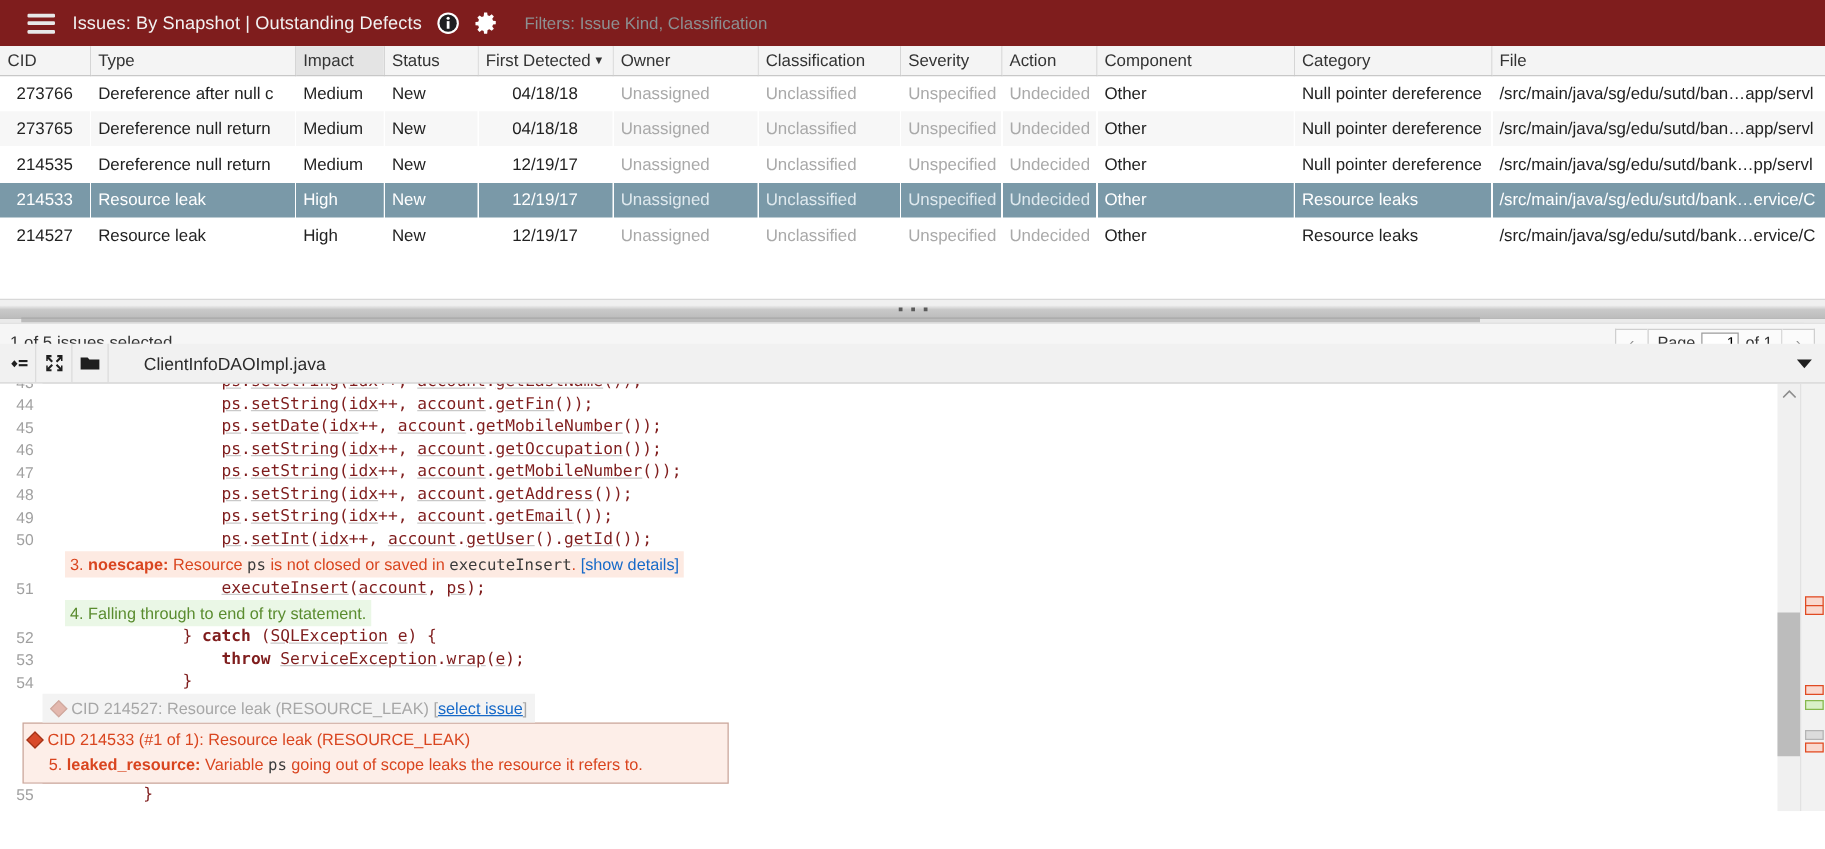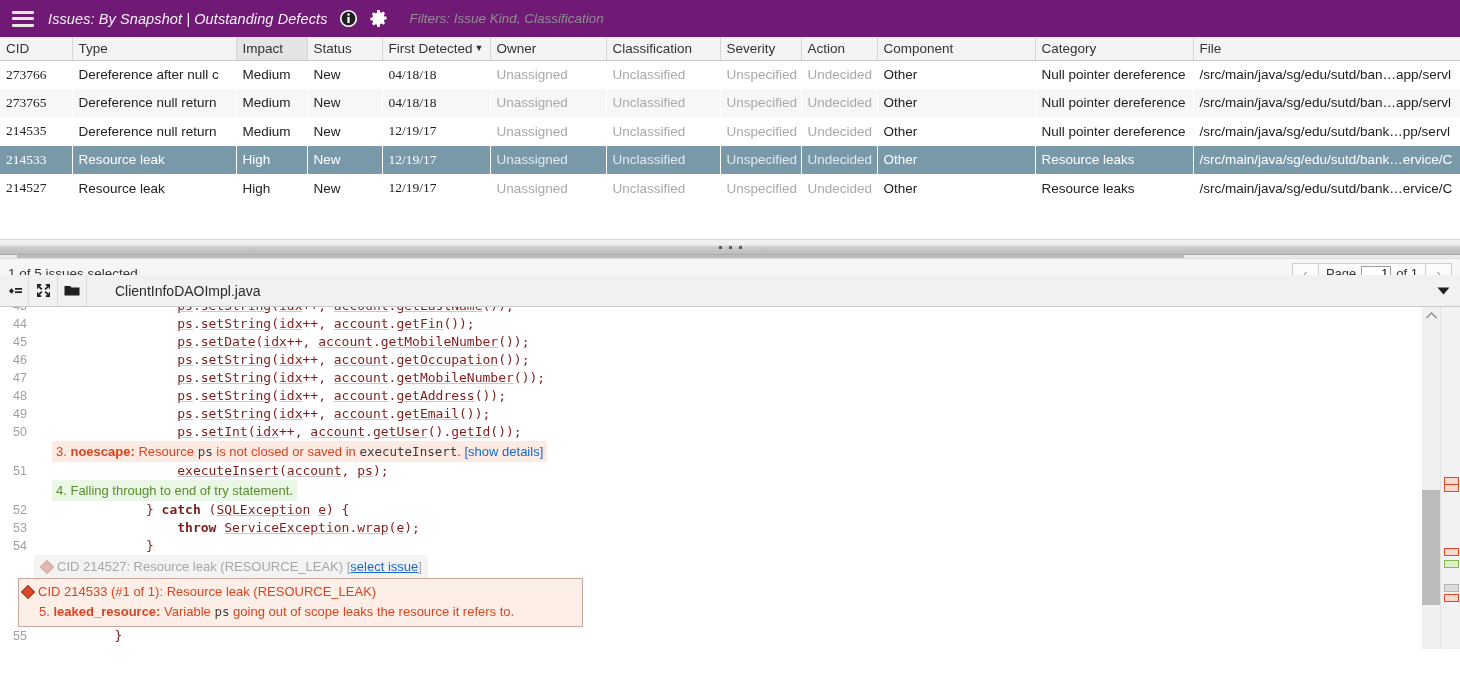--- a/index.html
+++ b/index.html
@@ -9,27 +9,26 @@
     overflow: hidden;
     background: #fff;
     font-family: "Liberation Sans", sans-serif;
     font-size: 13px;
     color: #222;
   }
 
   
   #app-header {
     height: 37px;
-    background: #701a75;
+    background: #7f1d1d;
     display: flex;
     align-items: center;
-    padding: 0 10px;
+    padding: 0 20px;
     color: #fff;
     position: relative;
-    font-style: italic;
   }
   #hamburger { width: 26px; height: 20px; display: flex; flex-direction: column;
     justify-content: space-between; padding: 2px 2px; cursor: pointer; margin-right: 12px; }
   #hamburger span { display: block; height: 3px; background: #e8e8e8; border-radius: 1px; }
   #header-title { font-size: 14.5px; color: #f2f2f2; white-space: nowrap; letter-spacing: .1px; }
   .hdr-icon { margin-left: 11px; display: inline-flex; align-items: center; cursor: pointer; }
   #filters-text { margin-left: 22px; color: #8d8f91; font-size: 13.5px; white-space: nowrap; }
 
   
   #issues-panel { position: relative; height: 202px; background: #fff; }
@@ -56,21 +55,21 @@
     height: 28.5px;
     padding: 0 6px;
     font-size: 13.5px;
     white-space: nowrap;
     overflow: hidden;
     border-right: 1px solid transparent;
   }
   #issues-table tbody tr.alt { background: #f7f7f7; }
   #issues-table tbody tr.selected { background: #7a99a8; color: #fff; }
   #issues-table tbody tr.selected td.muted { color: #dfe9ee; }
-  td.num { text-align: left; font-family: Liberation Serif, serif; }
+  td.num { text-align: center; }
   td.muted { color: #a9a9a9; }
 
   
   .c-cid  { width: 72px; }
   .c-type { width: 164px; }
   .c-impact { width: 71px; }
   .c-status { width: 75px; }
   .c-first { width: 108px; }
   .c-owner { width: 116px; }
   .c-class { width: 114px; }

